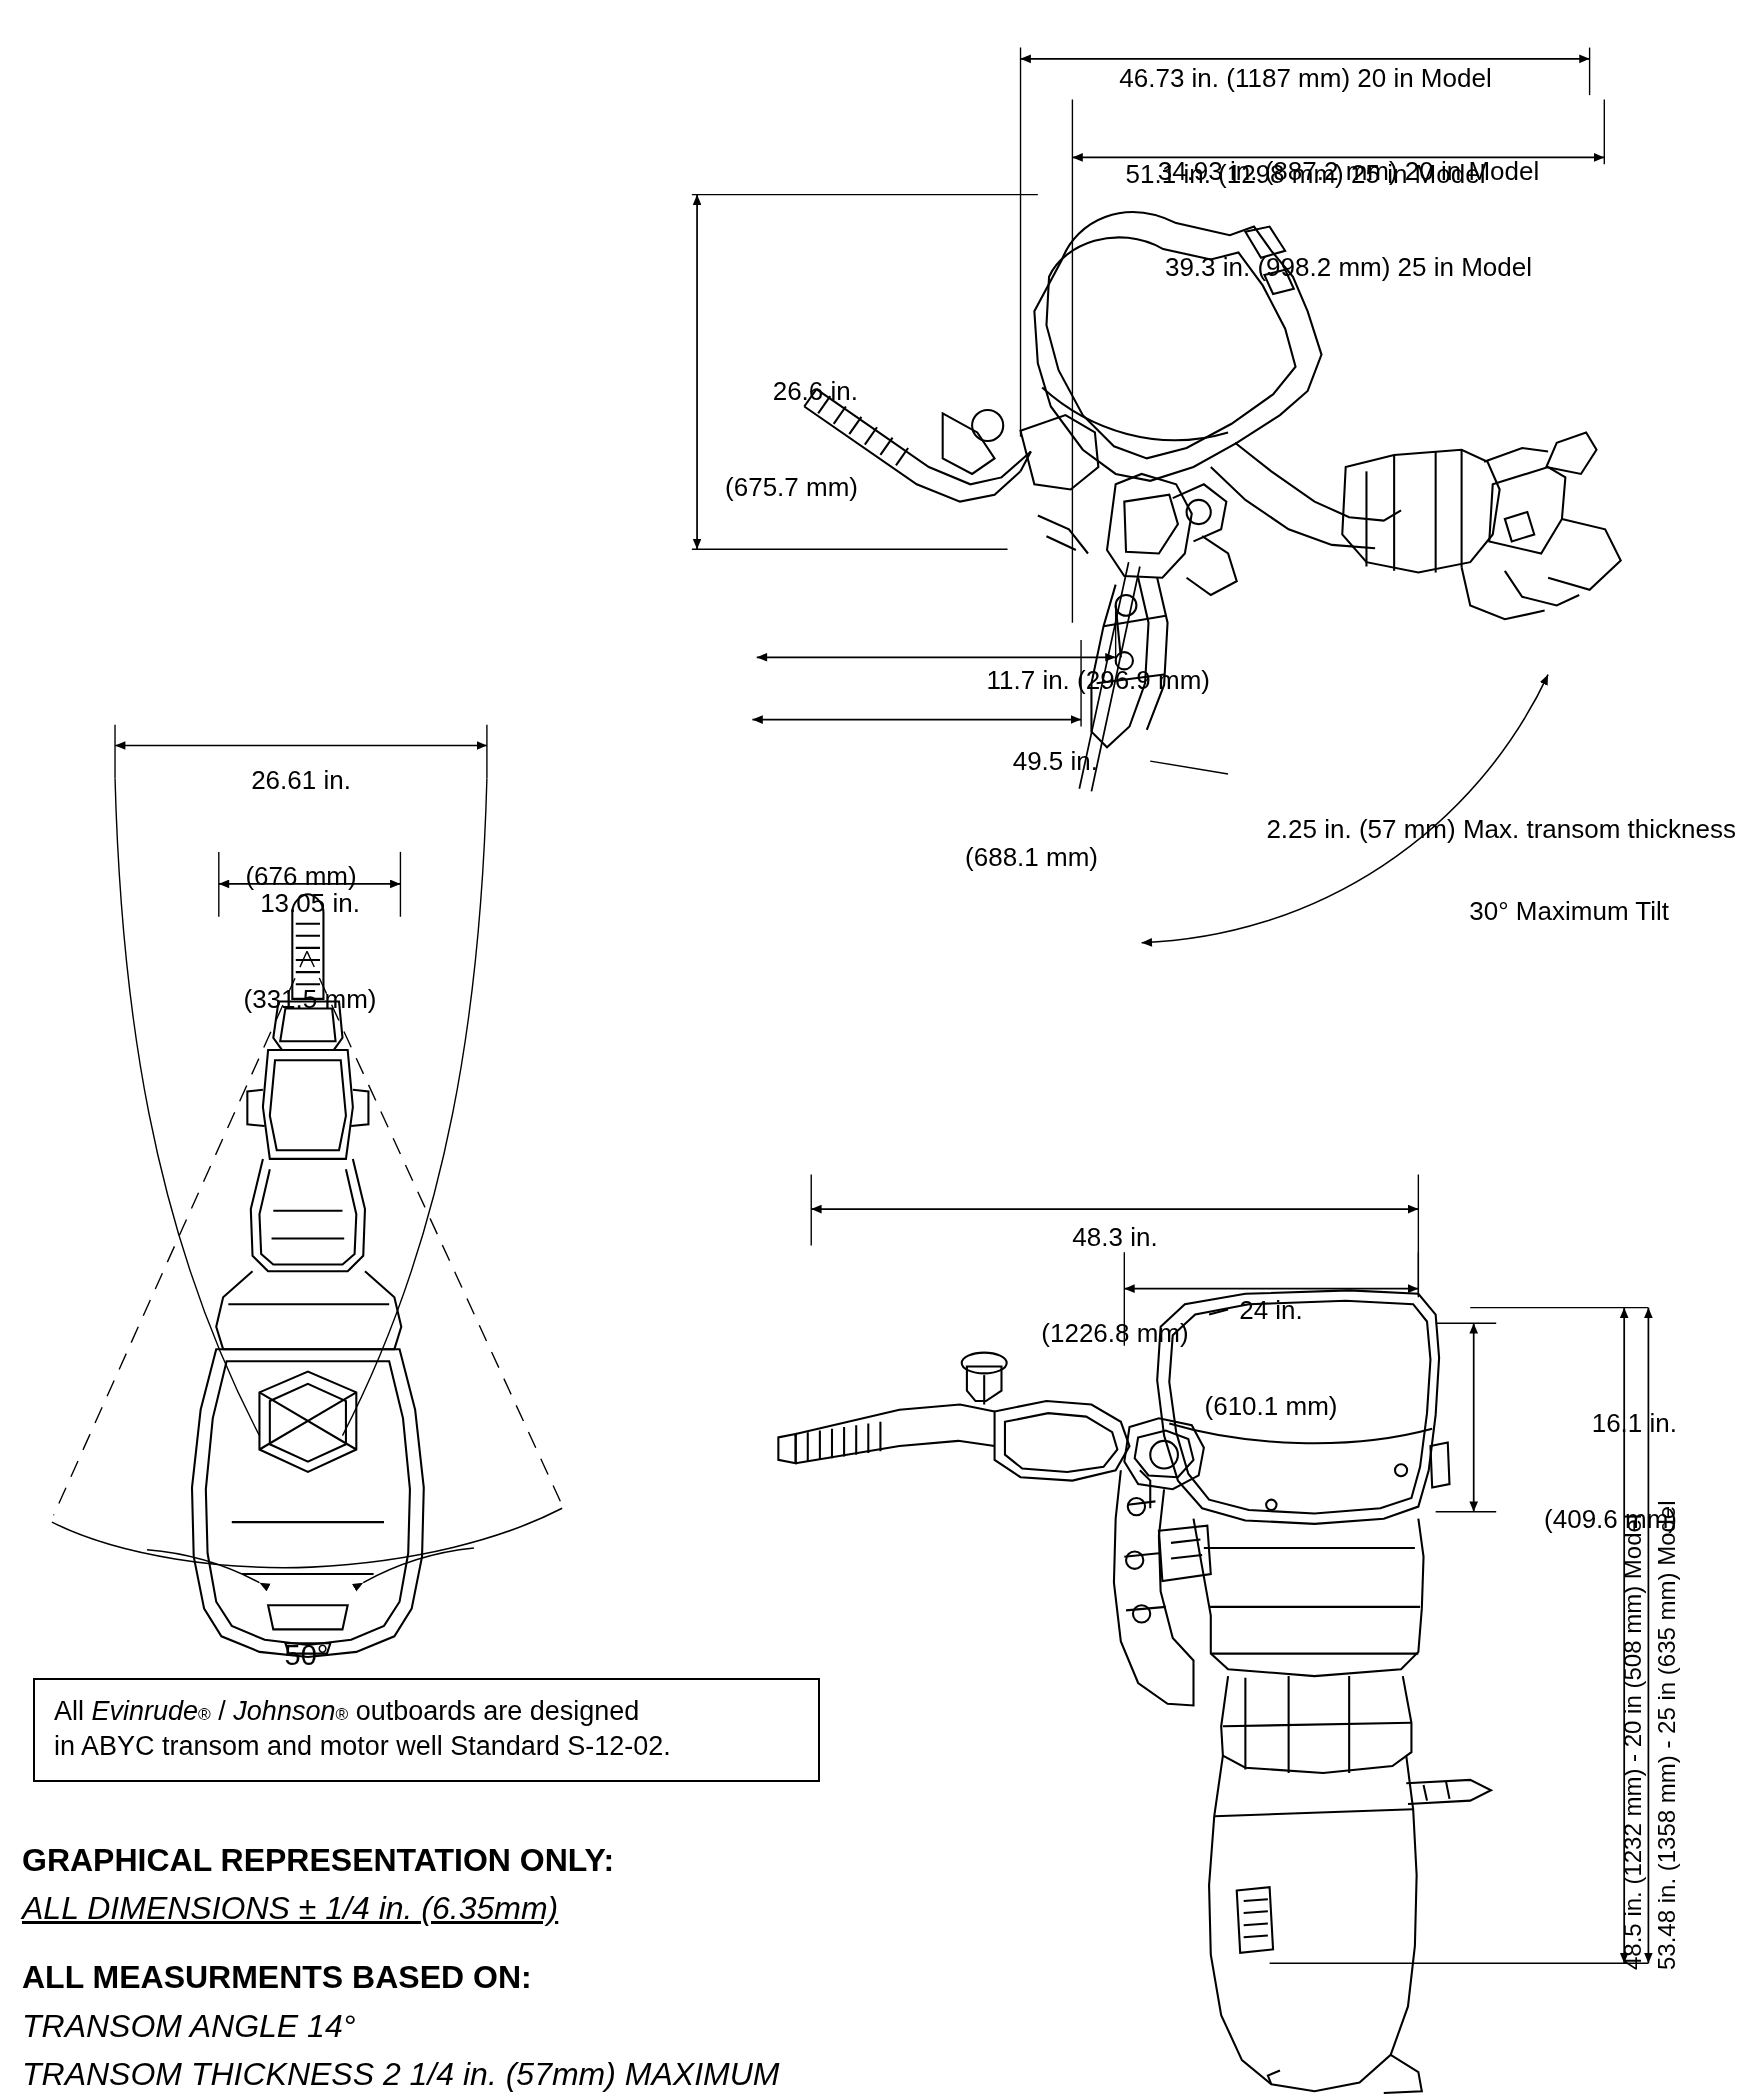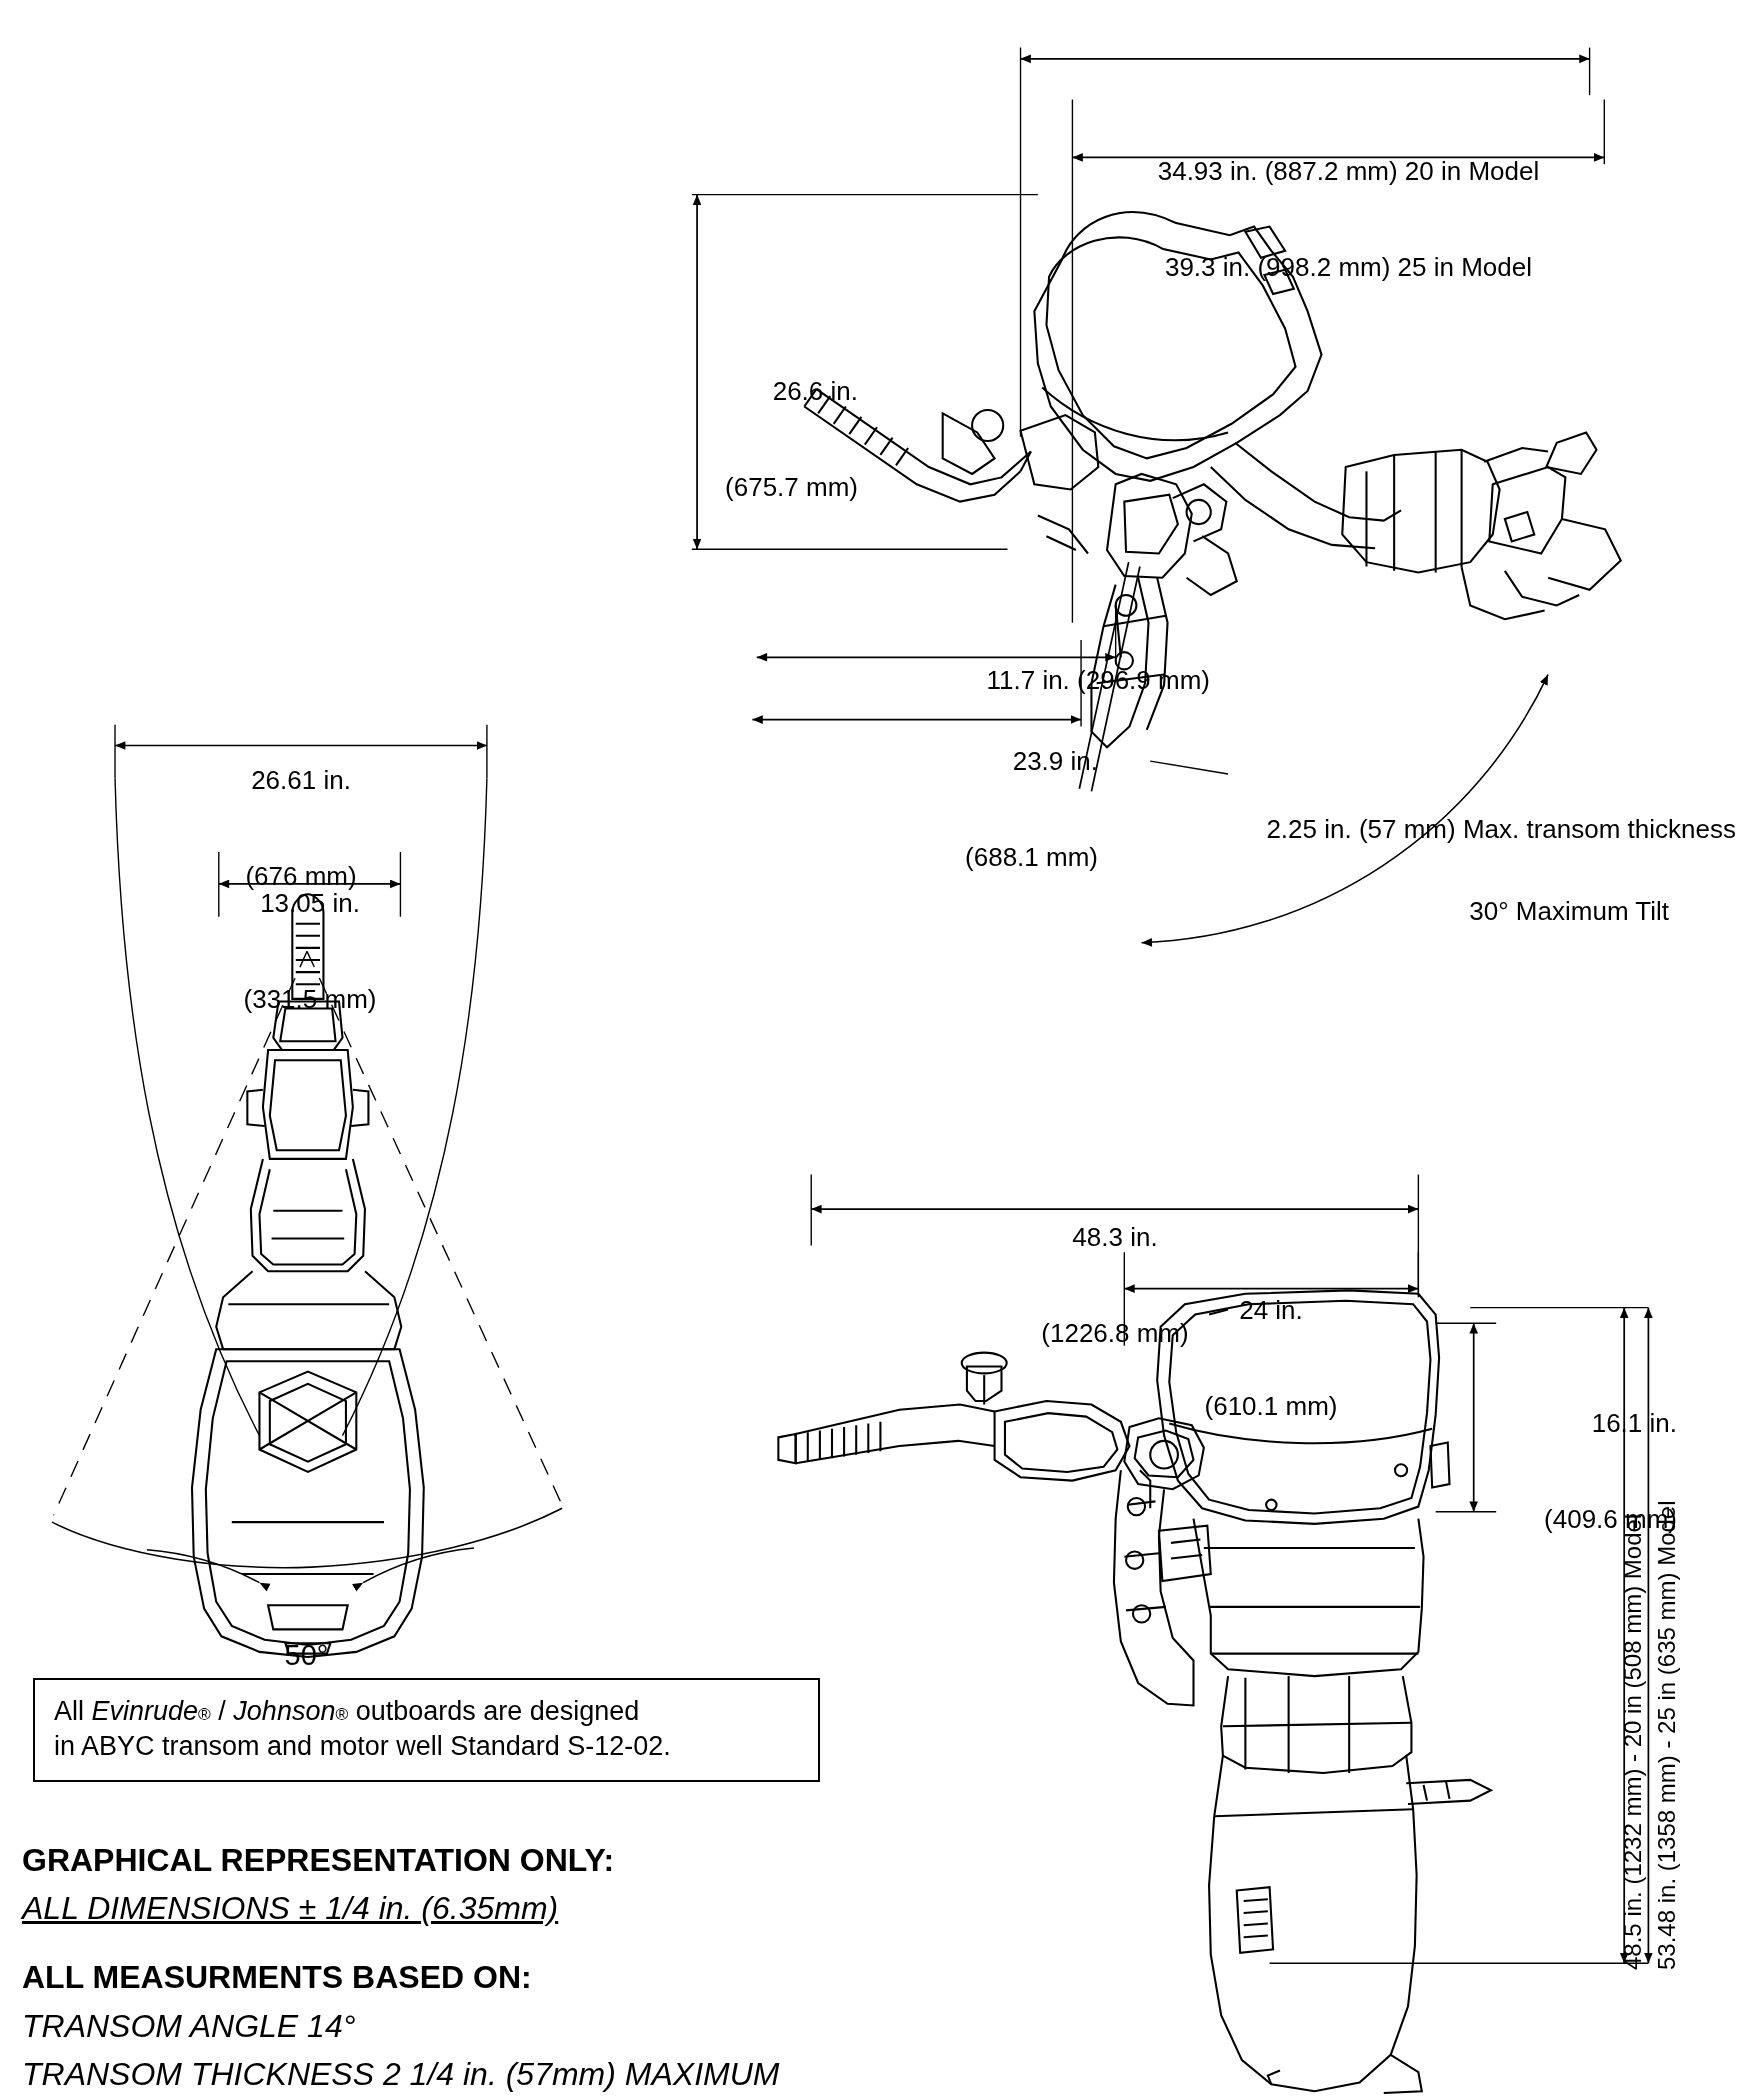--- a/index.html
+++ b/index.html
@@ -322,37 +322,41 @@
         <path d="M1430,2186 L1468,2182 L1472,2254 L1434,2258 Z"></path>
         <path d="M1438,2198 L1466,2196 M1438,2212 L1466,2210 M1438,2226 L1466,2224 M1438,2240 L1466,2238"></path>
 
         <path d="M1470,2410 L1466,2400 L1480,2394"></path>
         <path d="M1608,2376 L1640,2396 L1644,2418 L1600,2420"></path>
       </g>
 
     </g>
   </svg>
 
+  <div class="dim center" style="left:994px; top:0px; width:623px;">
+    <div>46.73 in. (1187 mm) 20 in Model</div>
+    <div>51.1 in. (1298 mm) 25 in Model</div>
+  </div>
 
   <div class="dim center" style="left:1046px; top:93px; width:605px;">
     <div>34.93 in. (887.2 mm) 20 in Model</div>
     <div>39.3 in. (998.2 mm) 25 in Model</div>
   </div>
 
   <div class="dim left" style="left:616px; top:313px; width:242px;">
     <div>26.6 in.</div>
     <div>(675.7 mm)</div>
   </div>
 
   <div class="dim left" style="left:821px; top:602px; width:389px;">
     <div>11.7 in. (296.9 mm)</div>
   </div>
 
   <div class="dim left" style="left:839px; top:683px; width:259px;">
-    <div>23.9 in.</div>
+    <div>49.5 in.</div>
     <div>(688.1 mm)</div>
   </div>
 
   <div class="dim left" style="left:1148px; top:751px; width:588px;">
     <div>2.25 in. (57 mm) Max. transom thickness</div>
   </div>
 
   <div class="dim left" style="left:1306px; top:833px; width:363px;">
     <div>30° Maximum Tilt</div>
   </div>

